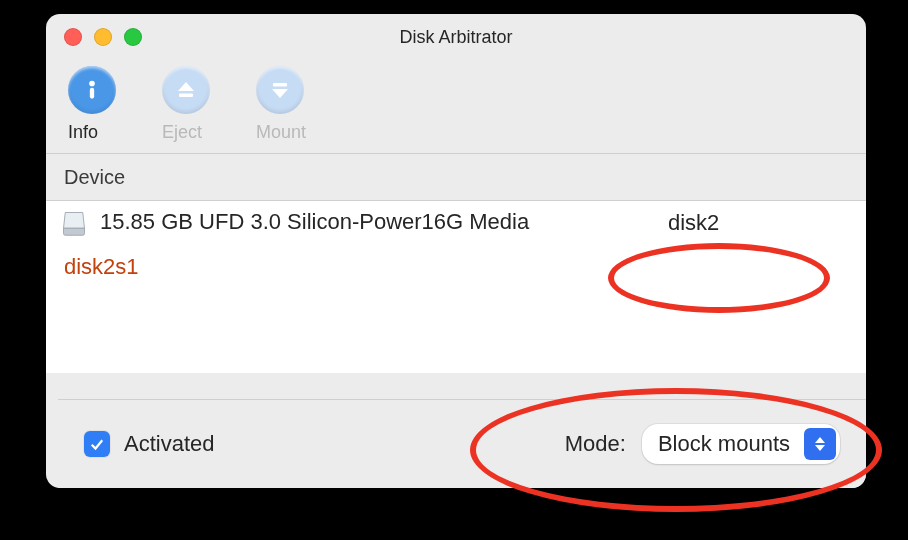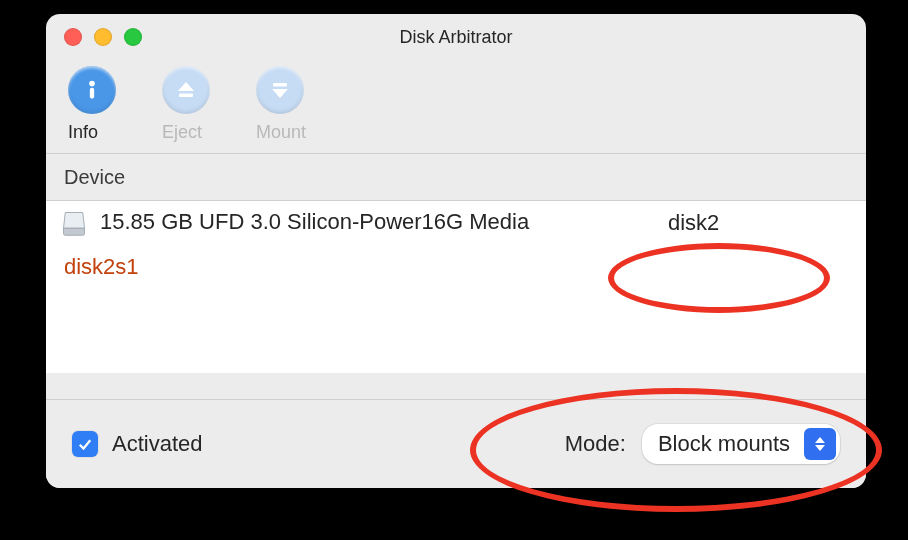--- a/index.html
+++ b/index.html
@@ -135,21 +135,21 @@
   }
   .row .c1 { flex:1; display:flex; align-items:flex-start; gap:12px; padding-left:14px;}
   .row .c2 { width:198px; padding-left:18px;}
   .row.child .c1 { padding-left:62px; color: var(--text-muted);}
   .row.child .diskicon path.body { fill:#f3f3f3;}
   .row.child .diskicon path.tray { fill:#dddddd;}
 
   
   .bottom {
     position:absolute;
-    left:0; right:0; bottom:0;
+    left:12px; right:0; bottom:0;
     height:88px;
     background: var(--win-bg);
     border-top:1px solid var(--divider);
     display:flex;
     align-items:center;
     padding: 0 26px;
   }
   .chk {
     width:26px; height:26px; border-radius:6px;
     background: var(--accent);

